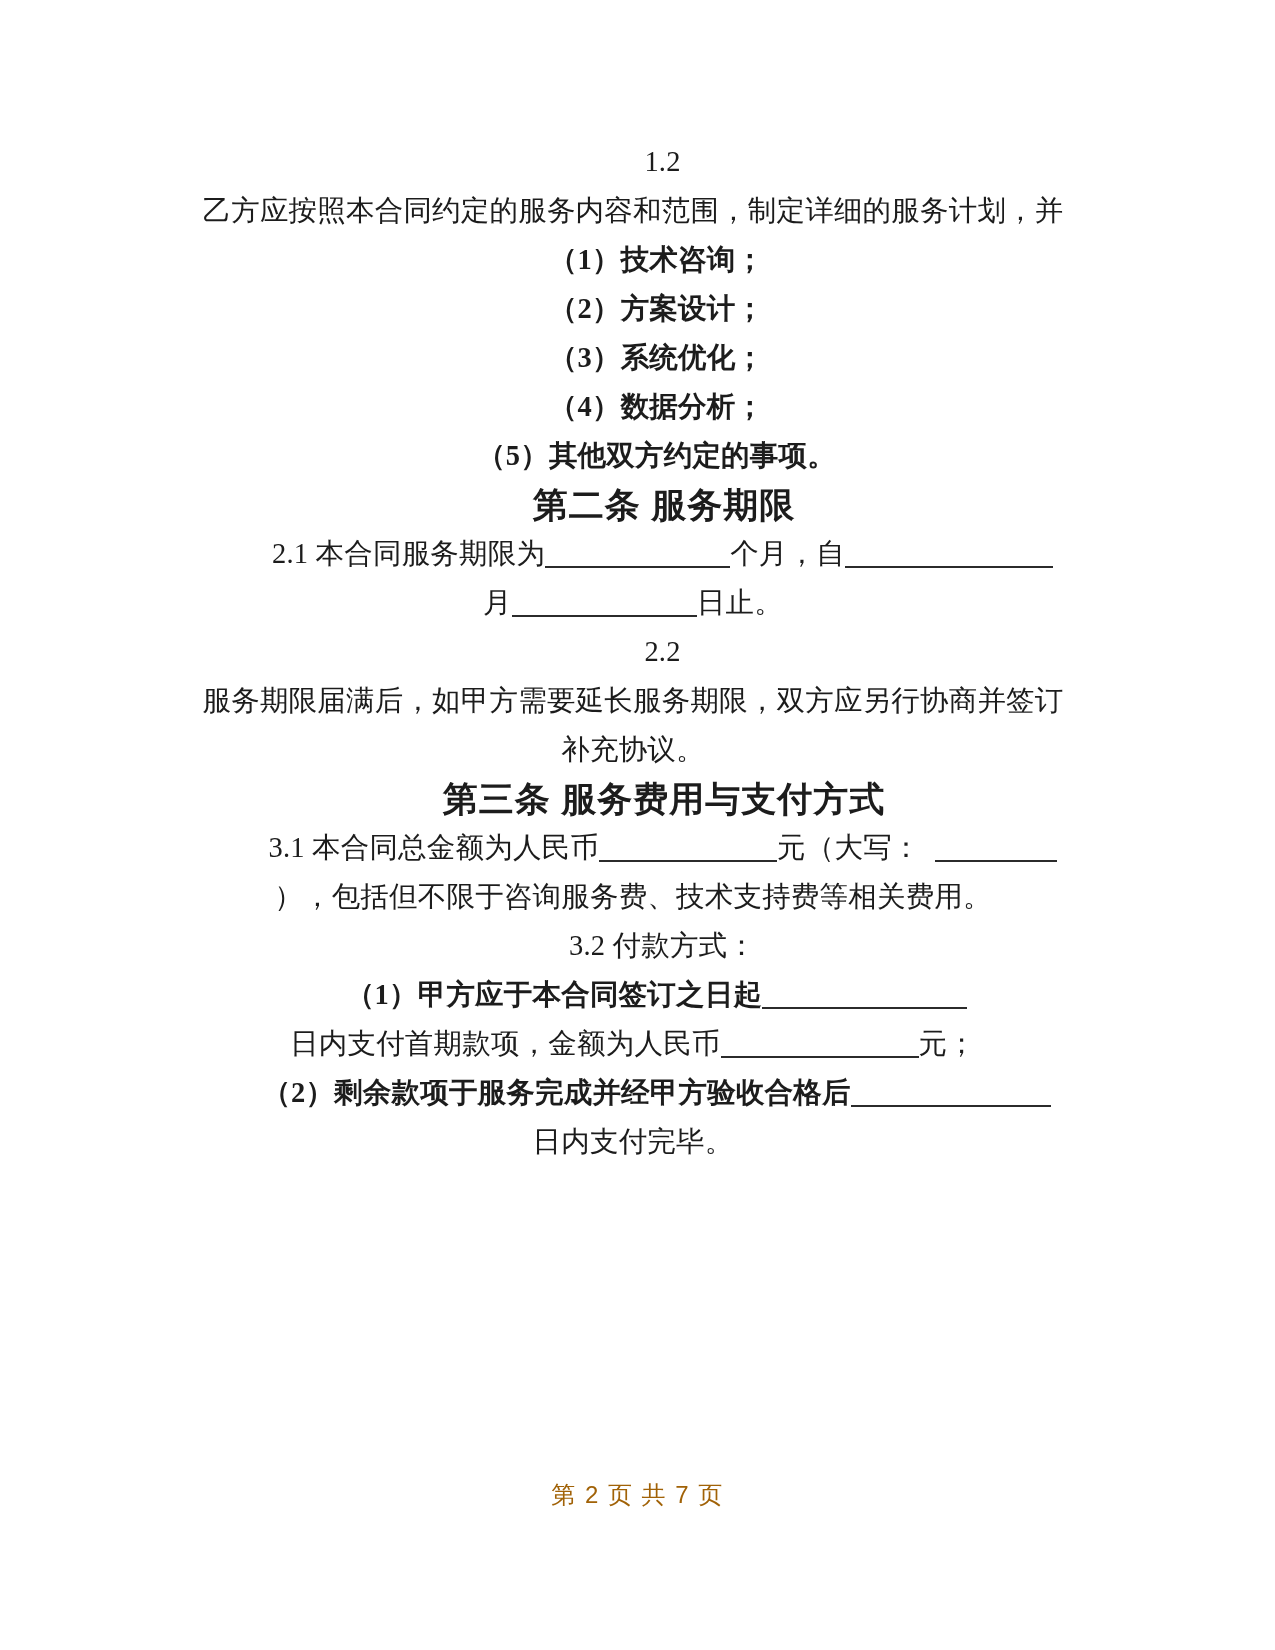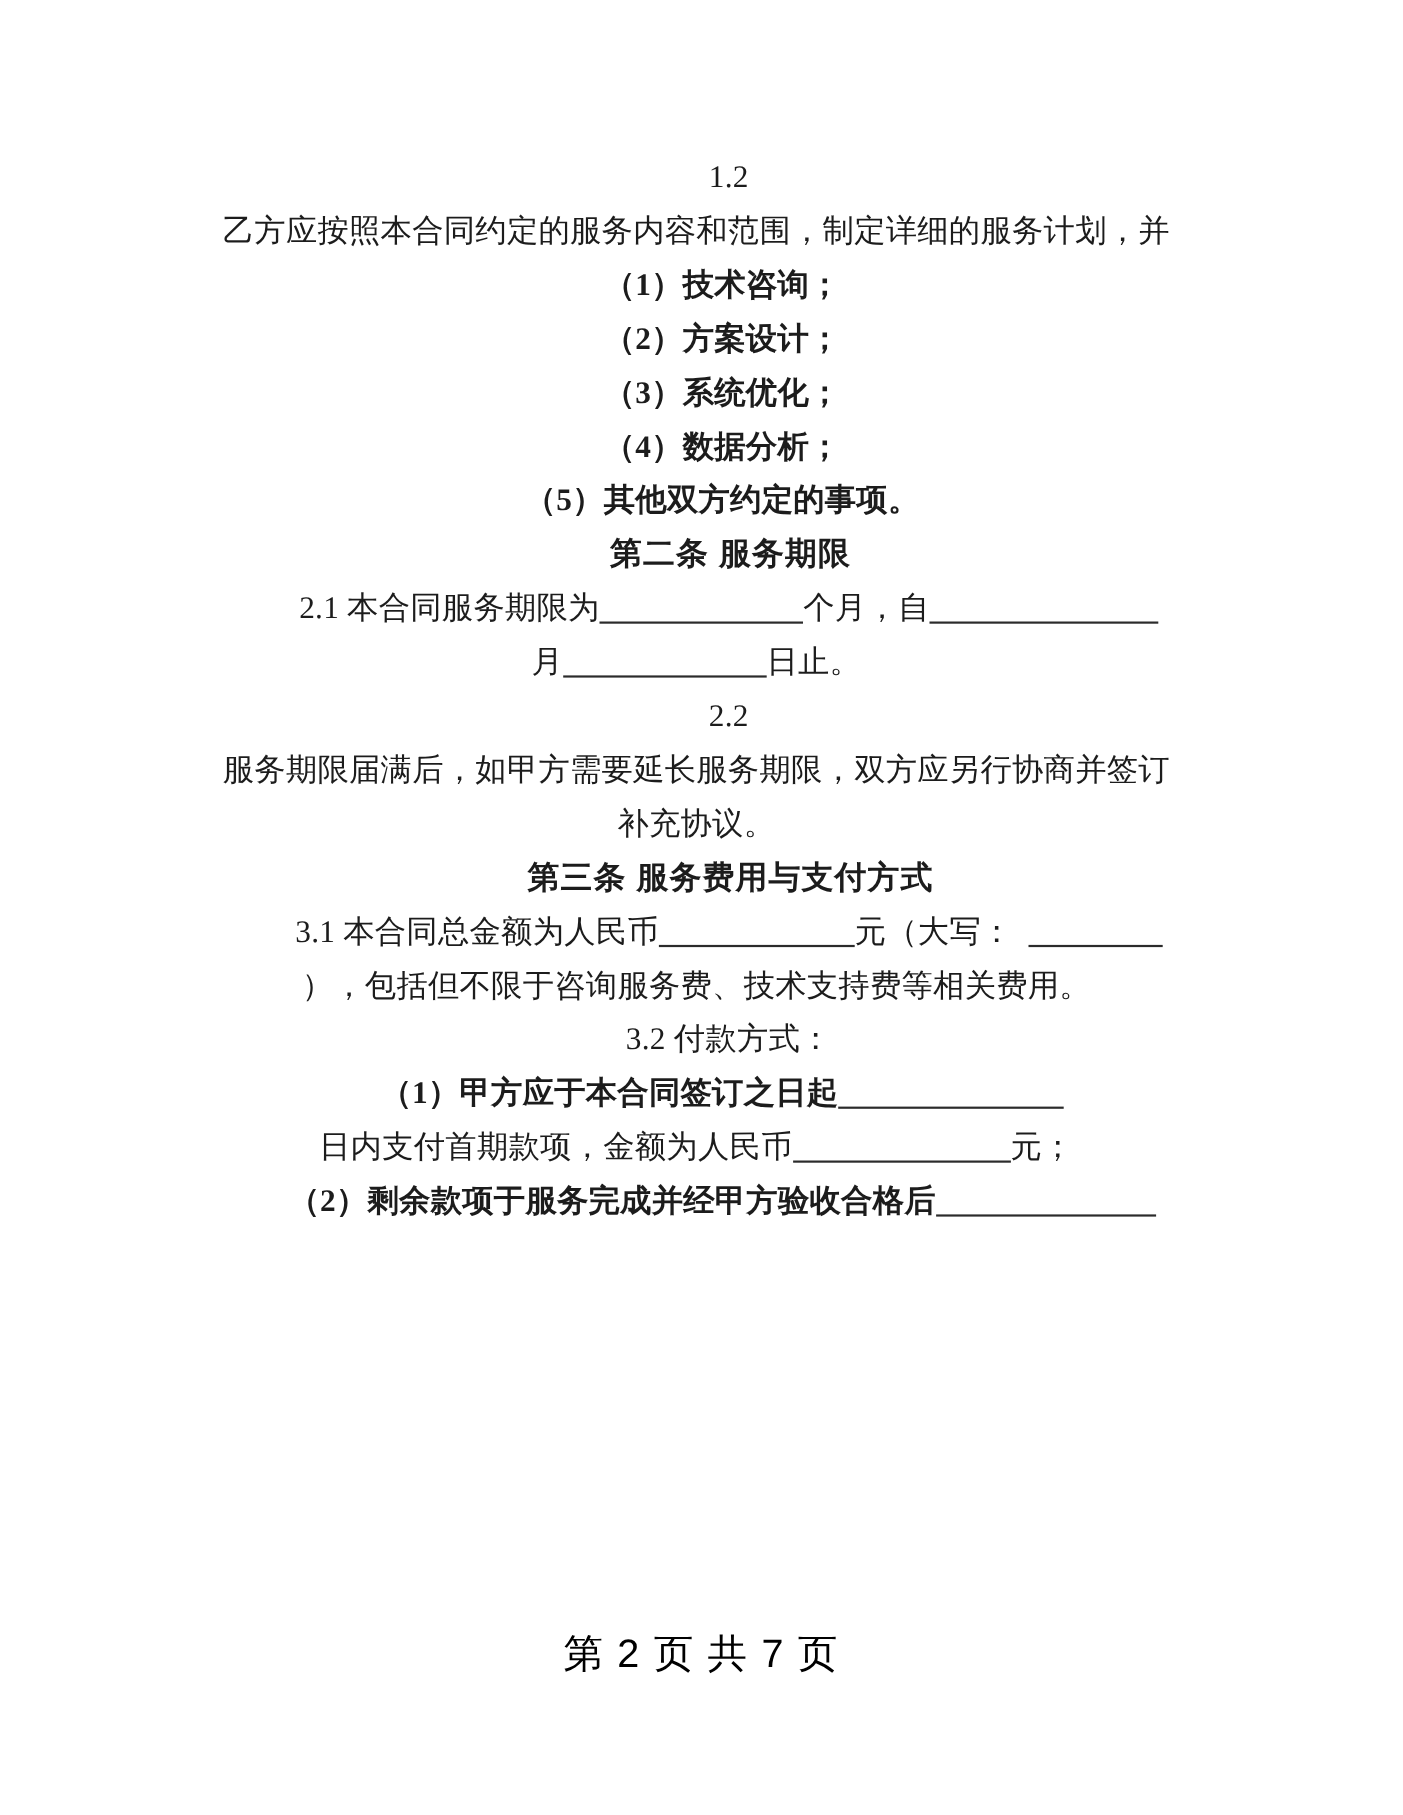--- a/index.html
+++ b/index.html
@@ -21,42 +21,42 @@
   .line {
     font-size: 28.5px;
     line-height: 49px;
     height: 49px;
     white-space: nowrap;
     letter-spacing: 0.2px;
     text-align: center;
   }
   .line.heading {
     font-weight: 700;
-    font-size: 29px;
+    font-size: 35px;
     font-family: "Liberation Sans", "DejaVu Sans", sans-serif;
     letter-spacing: 1px;
   }
   .indent-first { padding-left: 59px; }
   .indent-paren { padding-left: 47px; font-weight: bold; }
   .line.heading.indent-first { padding-left: 62px; }
   .blank {
     display: inline-block;
     height: 18px;
     border-bottom: 2px solid #2b2b2b;
     vertical-align: -5px;
   }
   .footer {
     position: absolute;
     left: 0;
     top: 1479px;
     width: 100%;
     text-align: center;
     font-family: "Liberation Sans", "DejaVu Sans", sans-serif;
-    font-size: 36px;
-    color: #000000;
+    font-size: 24px;
+    color: #a16207;
     letter-spacing: 1.5px;
   }
 </style>
 </head>
 <body>
 
 <div class="doc">
     <div class="line indent-first"><span>1.2</span></div>
     <div class="line"><span>乙方应按照本合同约定的服务内容和范围，制定详细的服务计划，并</span></div>
     <div class="line indent-paren"><span>（1）技术咨询；</span></div>
@@ -70,17 +70,18 @@
     <div class="line indent-first"><span>2.2</span></div>
     <div class="line"><span>服务期限届满后，如甲方需要延长服务期限，双方应另行协商并签订</span></div>
     <div class="line"><span>补充协议。</span></div>
     <div class="line heading indent-first"><span>第三条 服务费用与支付方式</span></div>
     <div class="line indent-first"><span>3.1 本合同总金额为人民币</span><span class="blank" style="width: 178px;"></span><span>元（大写：</span><span class="blank" style="width: 122px; margin-left: 14px;"></span></div>
     <div class="line"><span>），包括但不限于咨询服务费、技术支持费等相关费用。</span></div>
     <div class="line indent-first"><span>3.2 付款方式：</span></div>
     <div class="line indent-paren"><span>（1）甲方应于本合同签订之日起</span><span class="blank" style="width: 205px;"></span></div>
     <div class="line"><span>日内支付首期款项，金额为人民币</span><span class="blank" style="width: 198px;"></span><span>元；</span></div>
     <div class="line indent-paren"><span>（2）剩余款项于服务完成并经甲方验收合格后</span><span class="blank" style="width: 200px;"></span></div>
+    <div class="line"><span>日内支付完毕。</span></div>
   </div>
 
 <div class="footer">
   <span>第 2 页 共 7 页</span>
 </div>
 
 </body></html>

